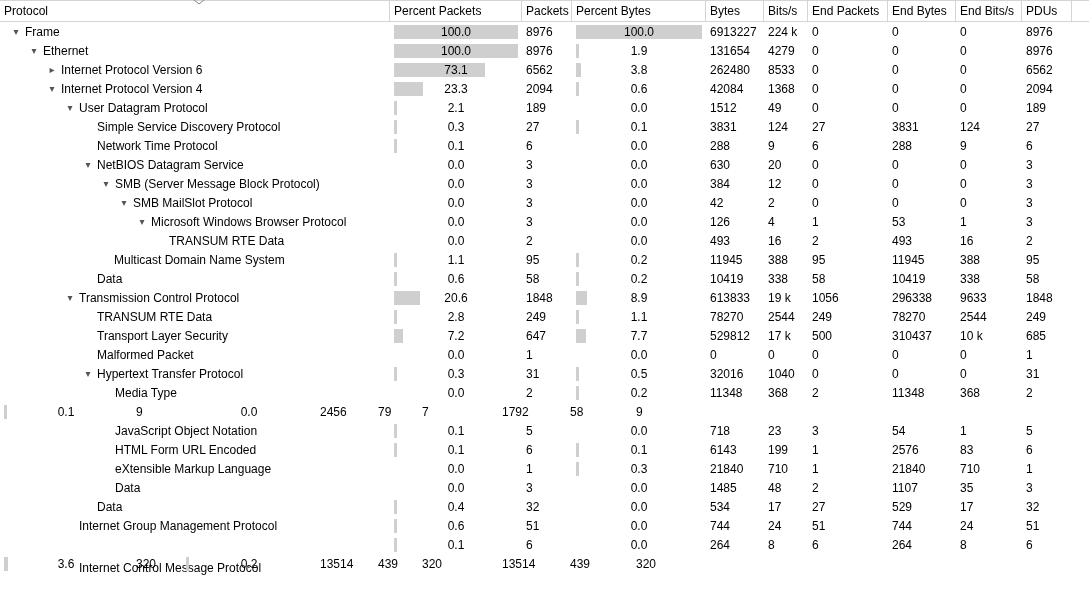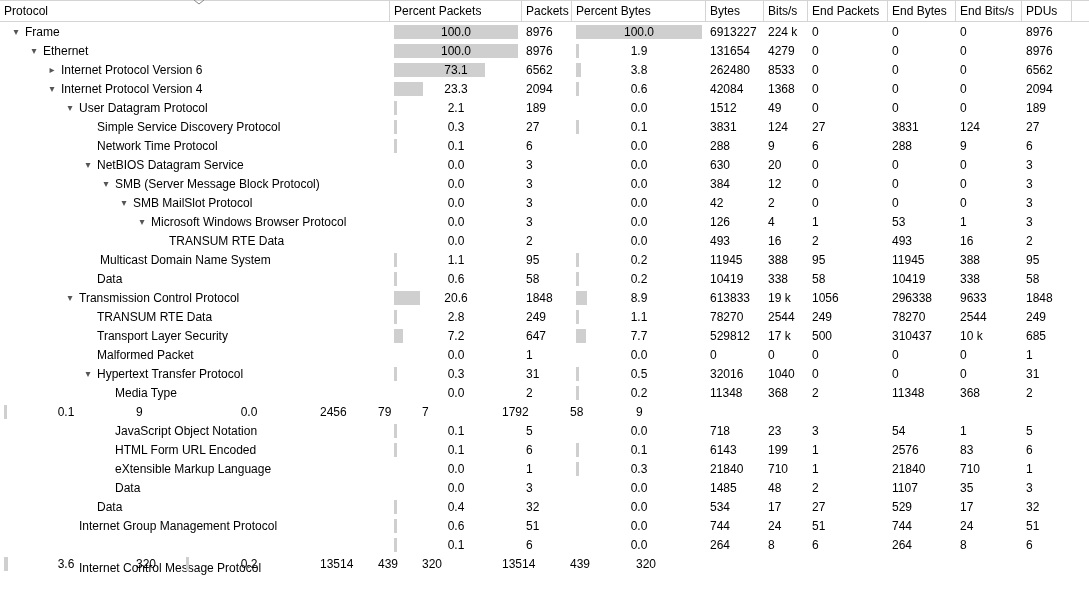--- a/index.html
+++ b/index.html
@@ -383,21 +383,21 @@
         <div class="col c-bits num"><span>16</span></div>
         <div class="col c-epkt num"><span>2</span></div>
         <div class="col c-ebyte num"><span>493</span></div>
         <div class="col c-ebits num"><span>16</span></div>
         <div class="col c-pdu num"><span>2</span></div>
       </div>
       <div class="row">
         <div class="col c-proto">
           <span class="indent-spacer" style="width: 78px;"></span>
           <span class="toggle"></span>
-          <span style="margin-left: 6px;">Multicast Domain Name System</span>
+          <span style="margin-left: 20px;">Multicast Domain Name System</span>
         </div>
         <div class="col c-ppkt barcell">
           <div style="position: relative; width: 100%; height: 14px;">
             <div class="bar" style="width: 1.1%; min-width: 3px;"></div>
             <div style="position: absolute; inset: 0px; text-align: center; line-height: 14px;">1.1</div>
           </div>
         </div>
         <div class="col c-pkt num"><span>95</span></div>
         <div class="col c-pbyte barcell">
           <div style="position: relative; width: 100%; height: 14px;">

